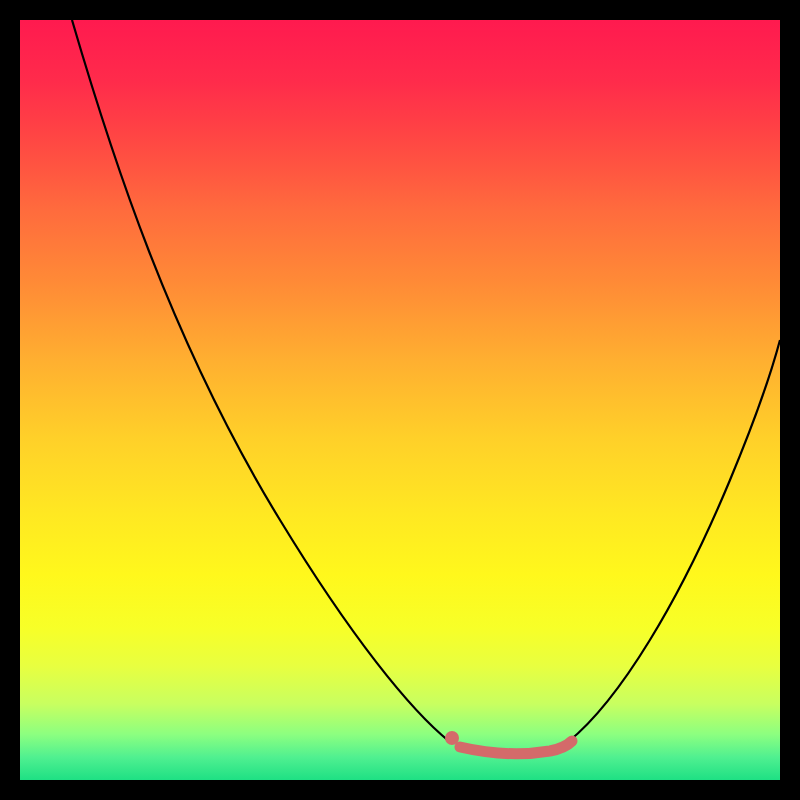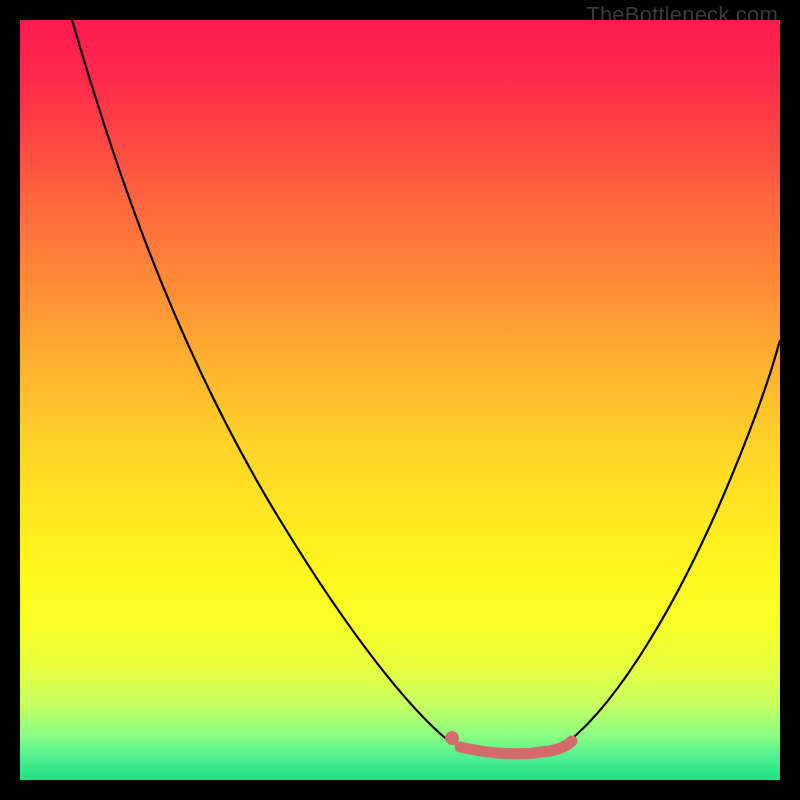--- a/index.html
+++ b/index.html
@@ -45,21 +45,20 @@
     width: 760px; height: 760px;
     overflow: visible;
   }
   .curve-main { fill: none; stroke: #000; stroke-width: 2.2; }
   .flat-seg { fill: none; stroke: #d46a6a; stroke-width: 11; stroke-linecap: round; }
   .dot { fill: #d46a6a; }
 </style>
 </head>
 <body>
 <div class="container">
-  <div class="watermark">TheBottleneck.com</div>
   <div class="plot-area">
     <svg class="curves" viewBox="0 0 760 760" preserveAspectRatio="none">
 
       <path class="curve-main" d="M 52 0
                C 90 130, 150 320, 260 500
                C 330 615, 390 690, 430 722"></path>
 
       <path class="curve-main" d="M 548 722
                C 600 680, 660 580, 710 460
                C 735 400, 752 350, 760 320"></path>

